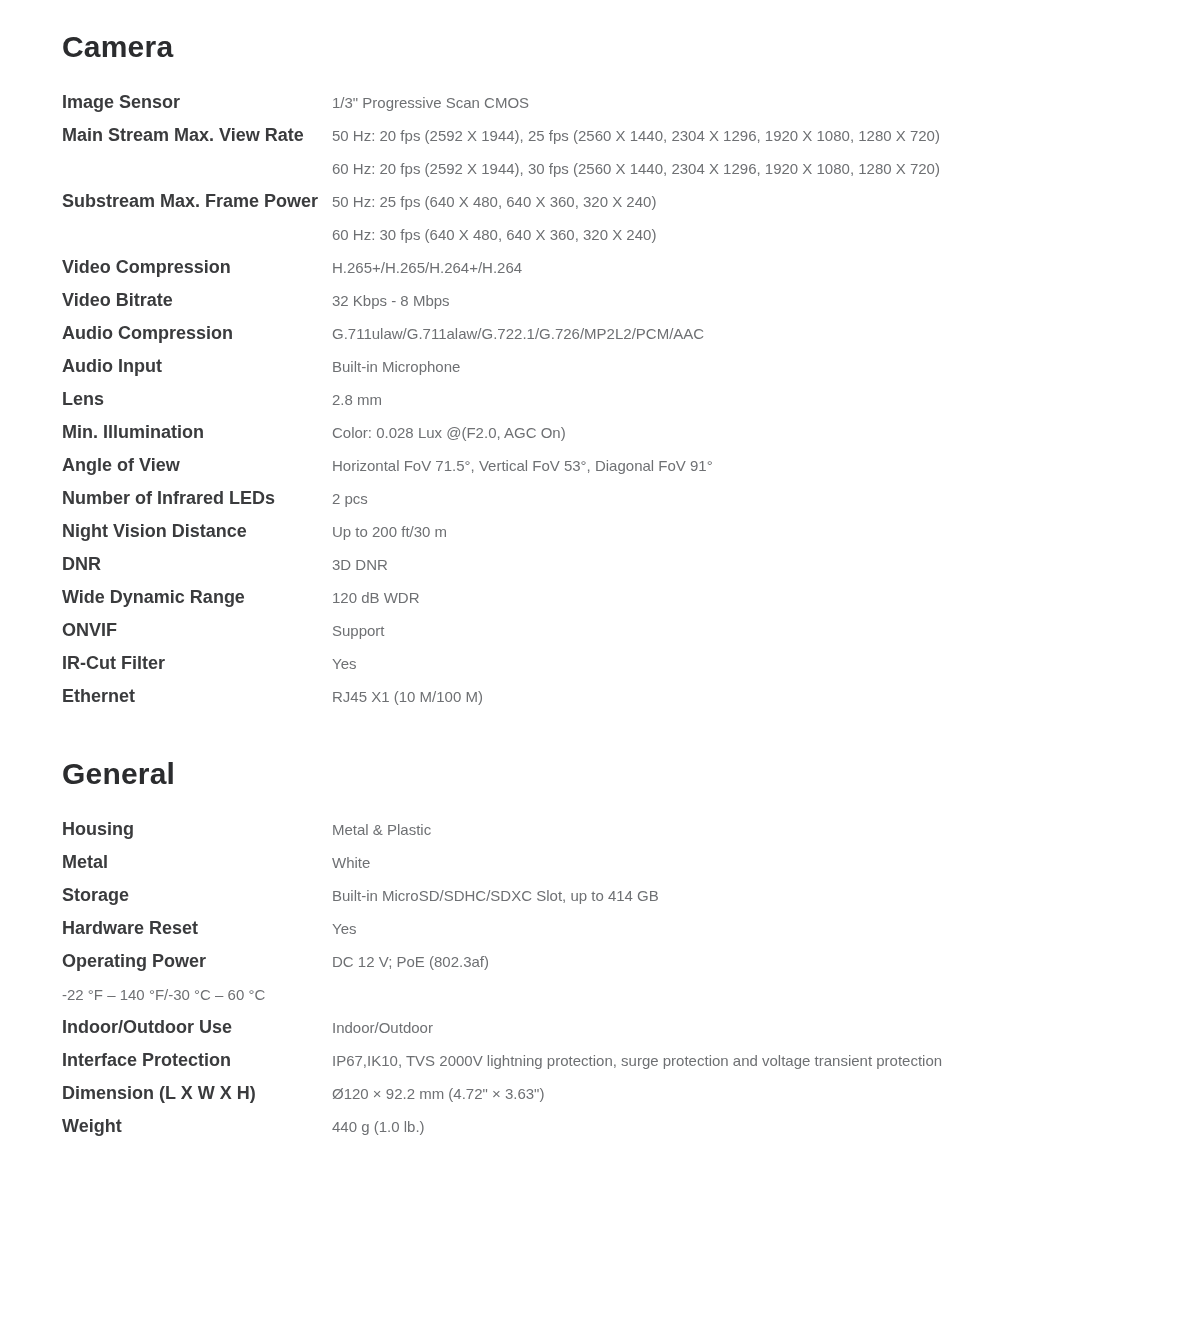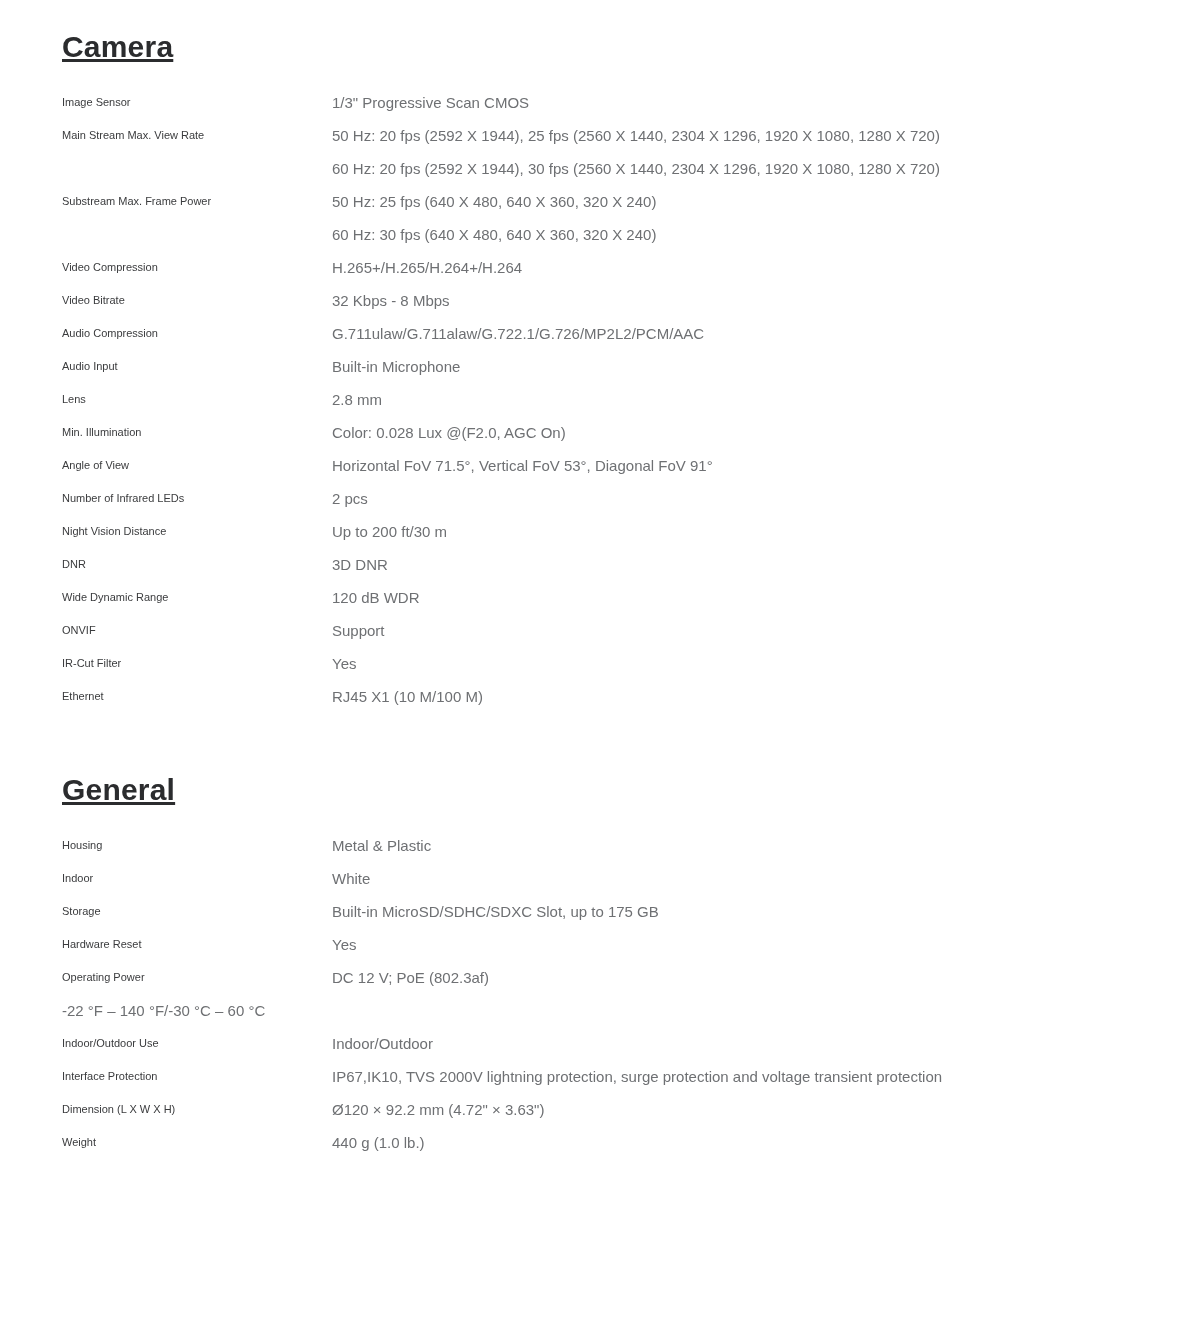--- a/index.html
+++ b/index.html
@@ -15,33 +15,32 @@
   .page {
     padding: 30px 40px 0 62px;
   }
   .section { margin-bottom: 10px; }
   .section-title {
     font-size: 30px;
     font-weight: 700;
     color: #2b2c2e;
     letter-spacing: 0.2px;
     margin-bottom: 22px;
-    text-decoration: underline;
-  }
-  .section + .section { margin-top: 60px; }
+  }
+  .section + .section { margin-top: 44px; }
   .spec-rows { }
   .spec-row {
     display: flex;
     align-items: flex-start;
   }
   .spec-label {
     width: 270px;
     flex: 0 0 270px;
-    font-size: 11px;
-    font-weight: 400;
+    font-size: 18px;
+    font-weight: 700;
     color: #3a3b3d;
     line-height: 33px;
   }
   .spec-values {
     flex: 1 1 auto;
   }
   .spec-value-line {
     font-size: 15px;
     font-weight: 400;
     color: #6e7073;
@@ -183,30 +182,30 @@
     <h1 class="section-title">General</h1>
     <div class="spec-rows">
   <div class="spec-row">
     <div class="spec-label">Housing</div>
     <div class="spec-values">
             <div class="spec-value-line">Metal &amp; Plastic</div>
           </div>
   </div>
 
   <div class="spec-row">
-    <div class="spec-label">Indoor</div>
+    <div class="spec-label">Metal</div>
     <div class="spec-values">
             <div class="spec-value-line">White</div>
           </div>
   </div>
 
   <div class="spec-row">
     <div class="spec-label">Storage</div>
     <div class="spec-values">
-            <div class="spec-value-line">Built-in MicroSD/SDHC/SDXC Slot, up to 175 GB</div>
+            <div class="spec-value-line">Built-in MicroSD/SDHC/SDXC Slot, up to 414 GB</div>
           </div>
   </div>
 
   <div class="spec-row">
     <div class="spec-label">Hardware Reset</div>
     <div class="spec-values">
             <div class="spec-value-line">Yes</div>
           </div>
   </div>
 

